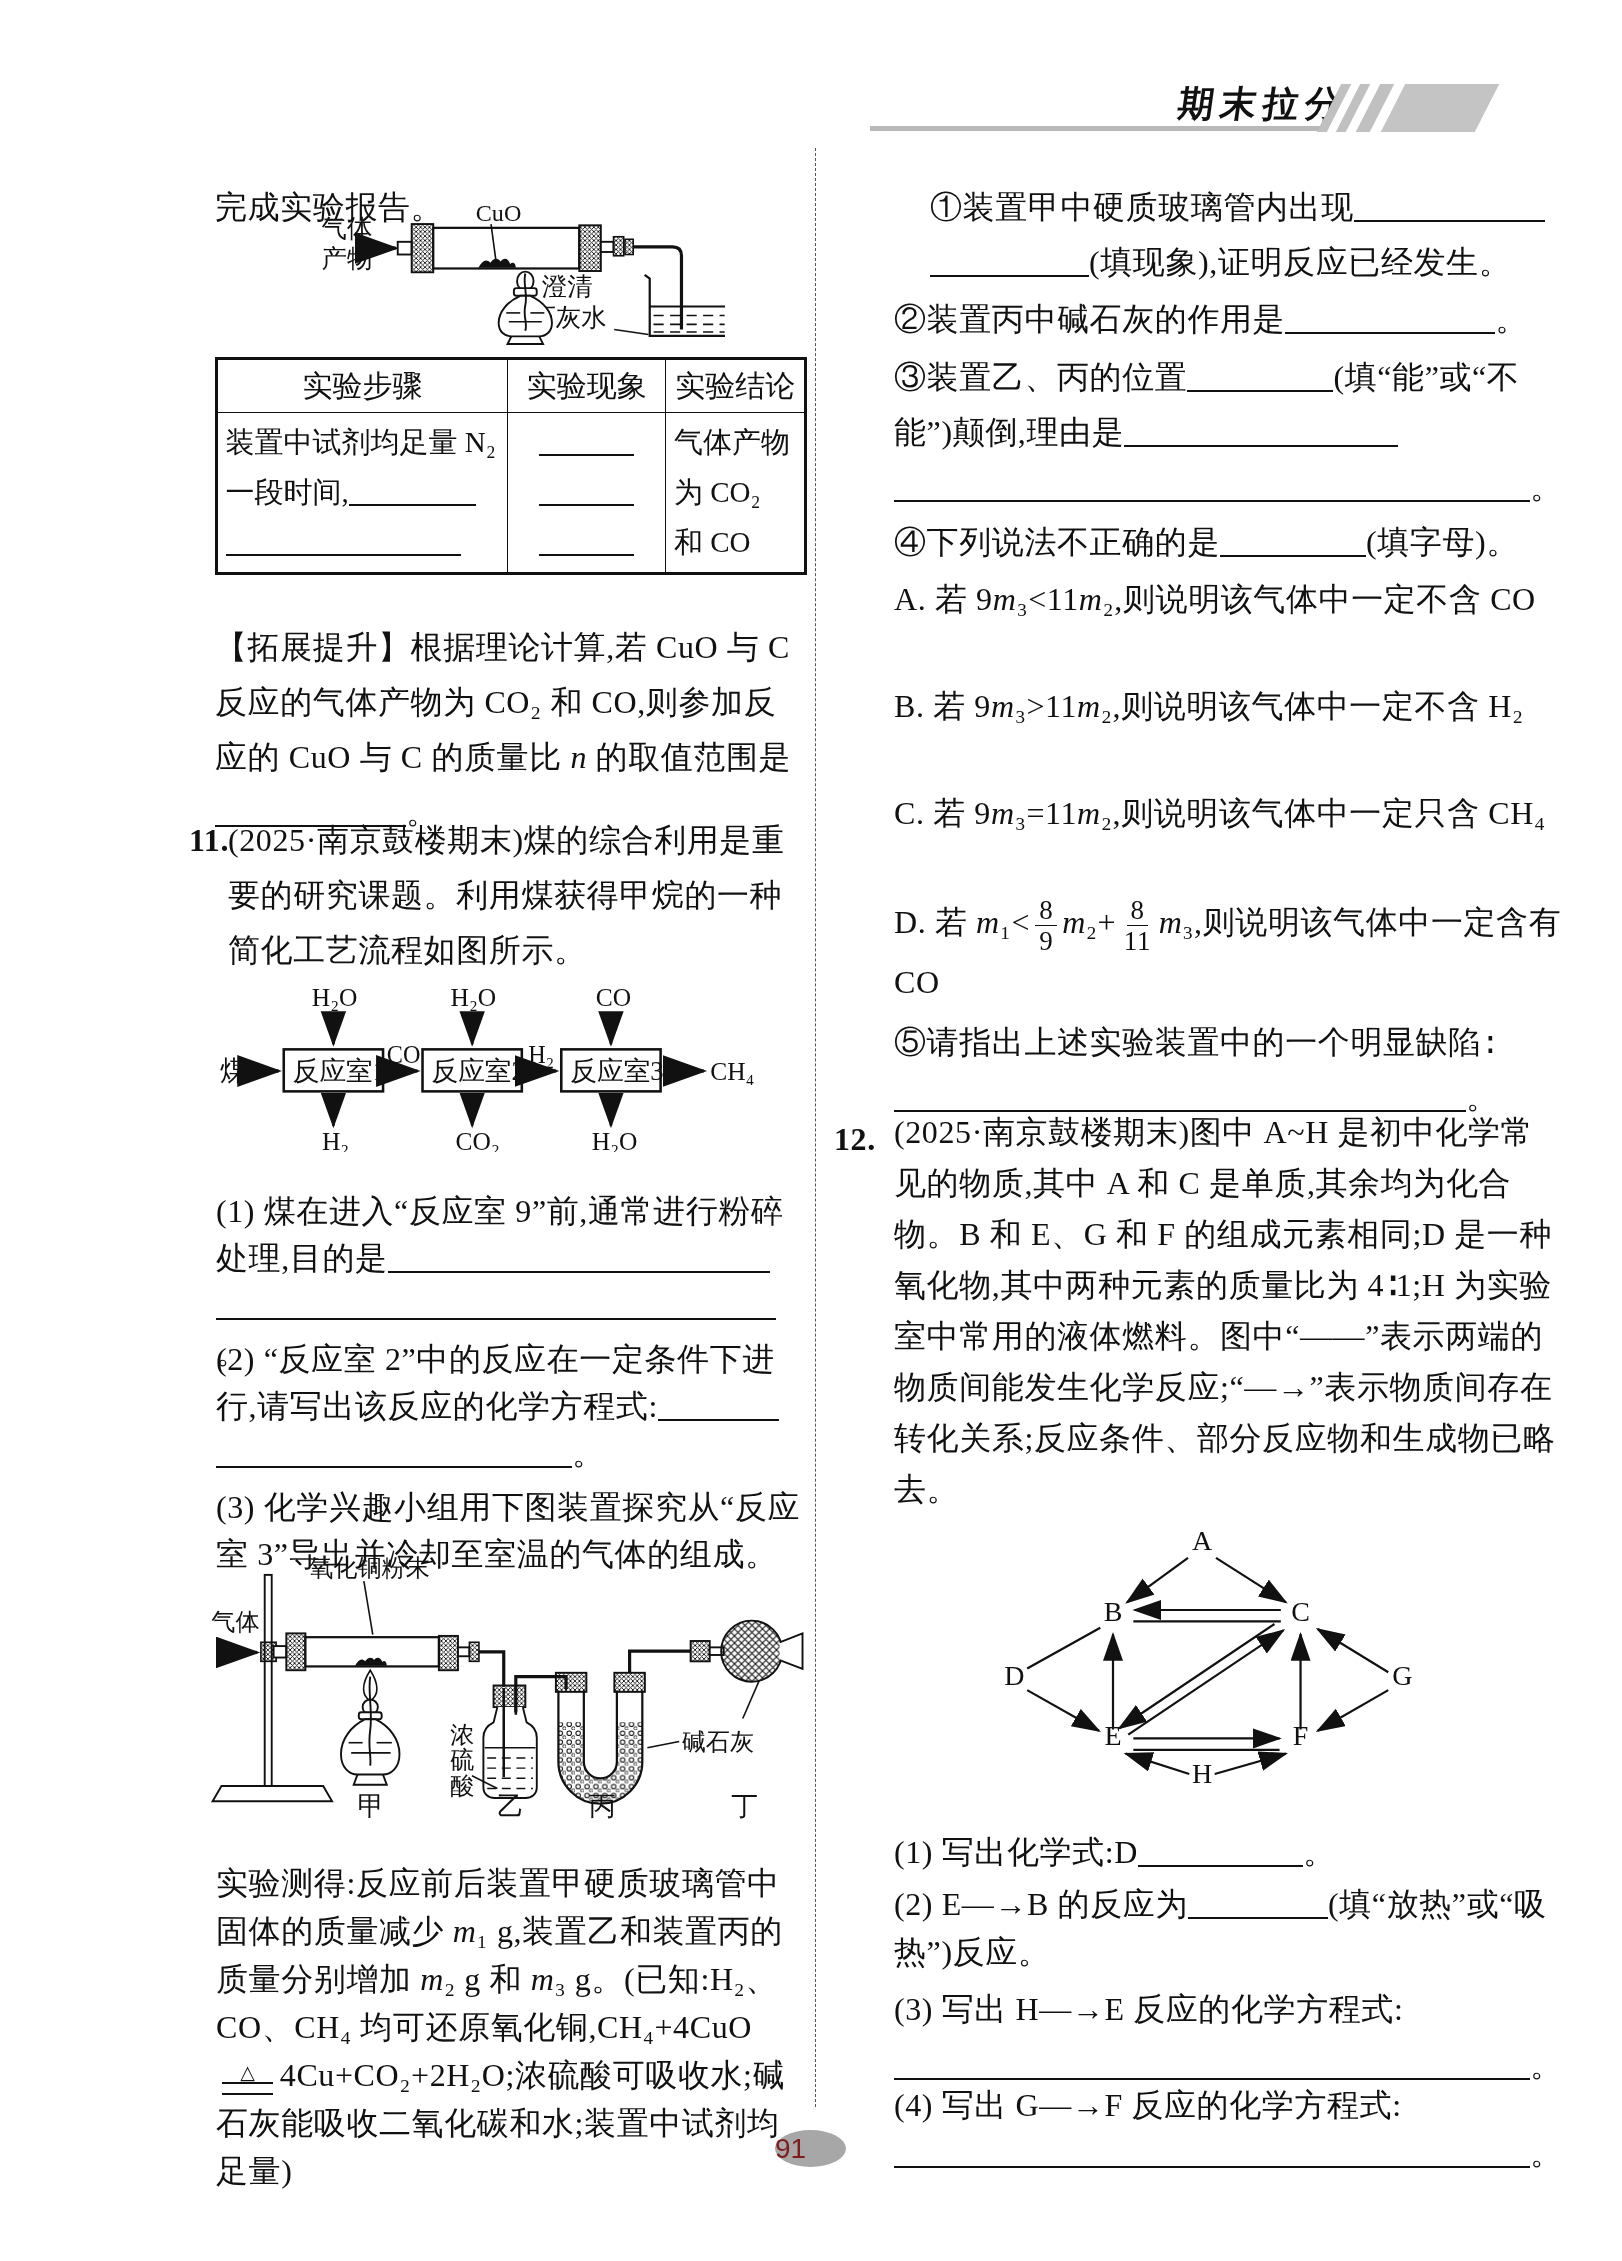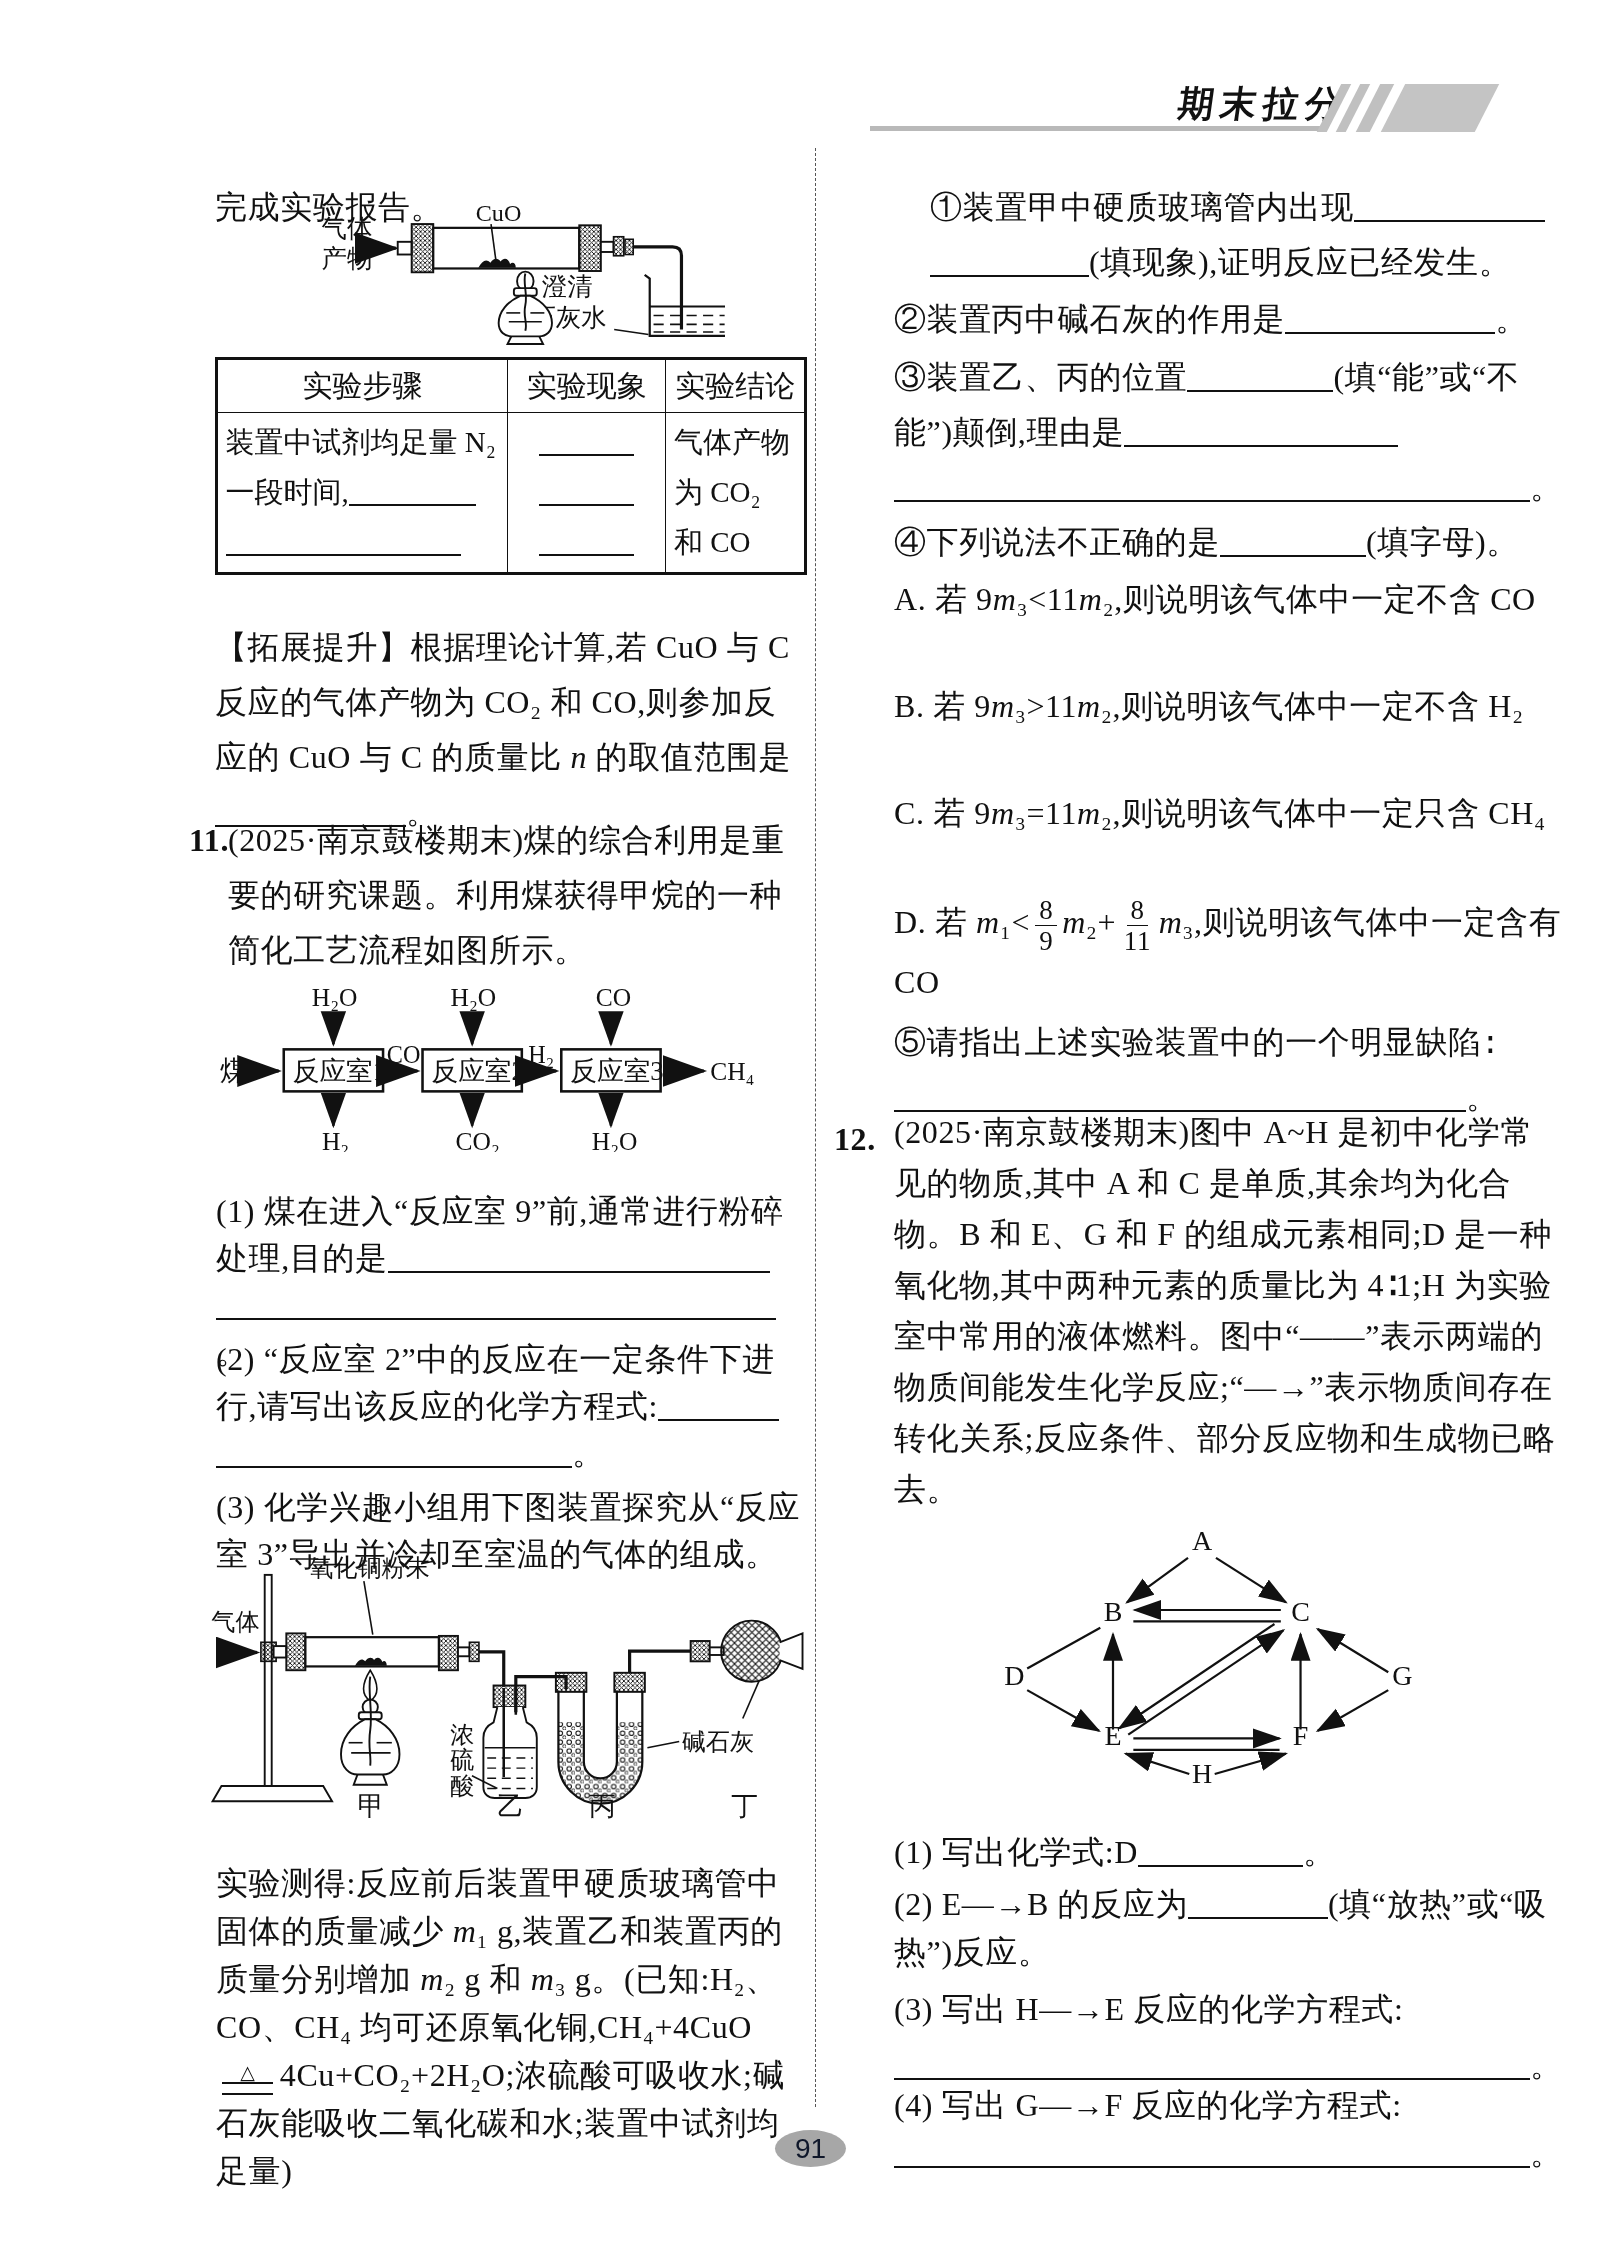--- a/index.html
+++ b/index.html
@@ -36,22 +36,22 @@
   .trow.body{flex:1;font-size:29px;line-height:50px;}
   .tc{box-sizing:border-box;padding:3.8px 7.6px;}
   .tc1{width:49.5%;border-right:1.9px solid #111;}
   .tc2{width:27%;border-right:1.9px solid #111;text-align:center;}
   .tc3{width:23.5%;}
   .trow.head .tc{display:flex;align-items:center;justify-content:center;padding:0;}
   .trow.body .tc1 .blank,.trow.body .tc2 .blank{margin-top:5.1px;}
   
   .col-divider{position:absolute;left:815px;top:148px;height:1959px;width:0;border-left:1.9px dashed #555;}
   .pageno{position:absolute;left:775px;top:2130px;width:71px;height:37px;border-radius:50%;
-          background:#a7a7a7;display:flex;align-items:center;justify-content:center;font-size:28px;
-          font-family:"Liberation Sans","DejaVu Sans",sans-serif;color:#0f172a;}
+          background:#a7a7a7;display:flex;align-items:center;font-size:28px;
+          font-family:"Liberation Sans","DejaVu Sans",sans-serif;color:#7f1d1d;}
   .fig{position:absolute;}
   svg text{font-family:"Liberation Serif","DejaVu Serif",serif;fill:#111;}
 </style>
 </head>
 <body>
 
 <div class="page">
 
   <div class="hdr-rule"></div>
   <div class="hdr-title">期末拉分</div>

